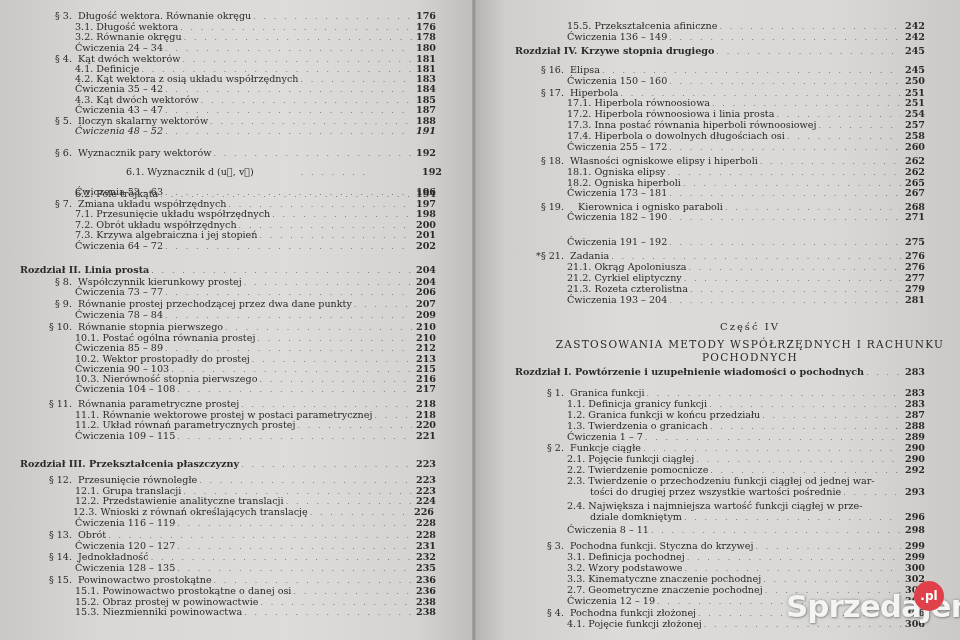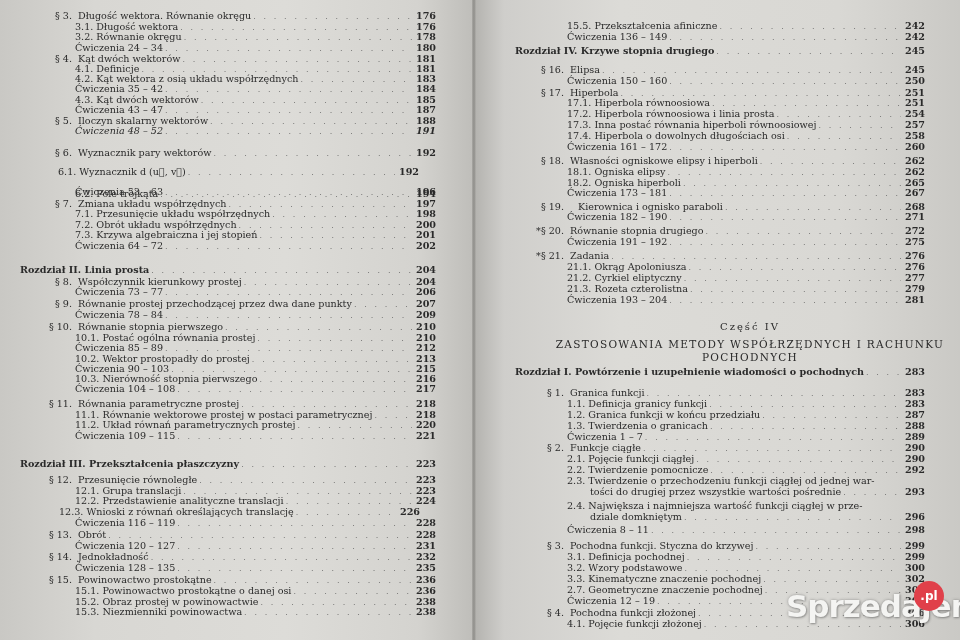--- a/index.html
+++ b/index.html
@@ -110,21 +110,21 @@
       <span class="title">Ćwiczenia 48 – 52</span>
       <span class="dots"></span>
       <span class="pg">191</span>
     </div>
     <div class="row" style="top: 147px; left: 30px; width: 406px;">
       <span class="sec" style="width: 42px; margin-right: 6px;">§  6.</span>
       <span class="title">Wyznacznik pary wektorów</span>
       <span class="dots"></span>
       <span class="pg">192</span>
     </div>
-    <div class="row" style="top: 166px; left: 13px; width: 406px;">
+    <div class="row" style="top: 166px; left: 36px; width: 406px; gap: 45px;">
       <span class="sec" style="width: 39px; margin-right: 6px;"></span>
       <span class="title">6.1.  Wyznacznik d (u⃗, v⃗)</span>
       <span class="dots"></span>
       <span class="pg">192</span>
     </div>
     <div class="row" style="top: 188px; left: 30px; width: 406px;">
       <span class="sec" style="width: 39px; margin-right: 6px;"></span>
       <span class="title">6.2.  Pole trójkąta</span>
       <span class="dots"></span>
       <span class="pg">194</span>
@@ -278,21 +278,21 @@
       <span class="title">12.1.  Grupa translacji</span>
       <span class="dots"></span>
       <span class="pg">223</span>
     </div>
     <div class="row" style="top: 495px; left: 30px; width: 406px;">
       <span class="sec" style="width: 39px; margin-right: 6px;"></span>
       <span class="title">12.2.  Przedstawienie analityczne translacji</span>
       <span class="dots"></span>
       <span class="pg">224</span>
     </div>
-    <div class="row" style="top: 506px; left: 14px; width: 406px;">
+    <div class="row" style="top: 506px; left: 28px; width: 406px;">
       <span class="sec" style="width: 39px; margin-right: 6px;"></span>
       <span class="title">12.3.  Wnioski z równań określających translację</span>
       <span class="dots"></span>
       <span class="pg">226</span>
     </div>
     <div class="row" style="top: 517px; left: 30px; width: 406px;">
       <span class="sec" style="width: 39px; margin-right: 6px;"></span>
       <span class="title">Ćwiczenia 116 – 119</span>
       <span class="dots"></span>
       <span class="pg">228</span>
@@ -405,21 +405,21 @@
       <span class="pg">257</span>
     </div>
     <div class="row" style="top: 130px; left: 50px; width: 400px;">
       <span class="sec" style="width: 36px; margin-right: 6px;"></span>
       <span class="title">17.4.  Hiperbola o dowolnych długościach osi</span>
       <span class="dots"></span>
       <span class="pg">258</span>
     </div>
     <div class="row" style="top: 141px; left: 50px; width: 400px;">
       <span class="sec" style="width: 36px; margin-right: 6px;"></span>
-      <span class="title">Ćwiczenia 161 – 172</span>
+      <span class="title">Ćwiczenia 255 – 172</span>
       <span class="dots"></span>
       <span class="pg">260</span>
     </div>
     <div class="row" style="top: 155px; left: 50px; width: 400px;">
       <span class="sec" style="width: 39px; margin-right: 6px;">§ 18.</span>
       <span class="title">Własności ogniskowe elipsy i hiperboli</span>
       <span class="dots"></span>
       <span class="pg">262</span>
     </div>
     <div class="row" style="top: 166px; left: 50px; width: 400px;">
@@ -444,26 +444,20 @@
       <span class="sec" style="width: 39px; margin-right: 14px;">§ 19.</span>
       <span class="title">Kierownica i ognisko paraboli</span>
       <span class="dots"></span>
       <span class="pg">268</span>
     </div>
     <div class="row" style="top: 211px; left: 50px; width: 400px;">
       <span class="sec" style="width: 36px; margin-right: 6px;"></span>
       <span class="title">Ćwiczenia 182 – 190</span>
       <span class="dots"></span>
       <span class="pg">271</span>
-    </div>
-    <div class="row" style="top: 225px; left: 50px; width: 400px;">
-      <span class="sec" style="width: 39px; margin-right: 6px;">*§ 20.</span>
-      <span class="title">Równanie stopnia drugiego</span>
-      <span class="dots"></span>
-      <span class="pg">272</span>
     </div>
     <div class="row" style="top: 236px; left: 50px; width: 400px;">
       <span class="sec" style="width: 36px; margin-right: 6px;"></span>
       <span class="title">Ćwiczenia 191 – 192</span>
       <span class="dots"></span>
       <span class="pg">275</span>
     </div>
     <div class="row" style="top: 250px; left: 50px; width: 400px;">
       <span class="sec" style="width: 39px; margin-right: 6px;">*§ 21.</span>
       <span class="title">Zadania</span>

